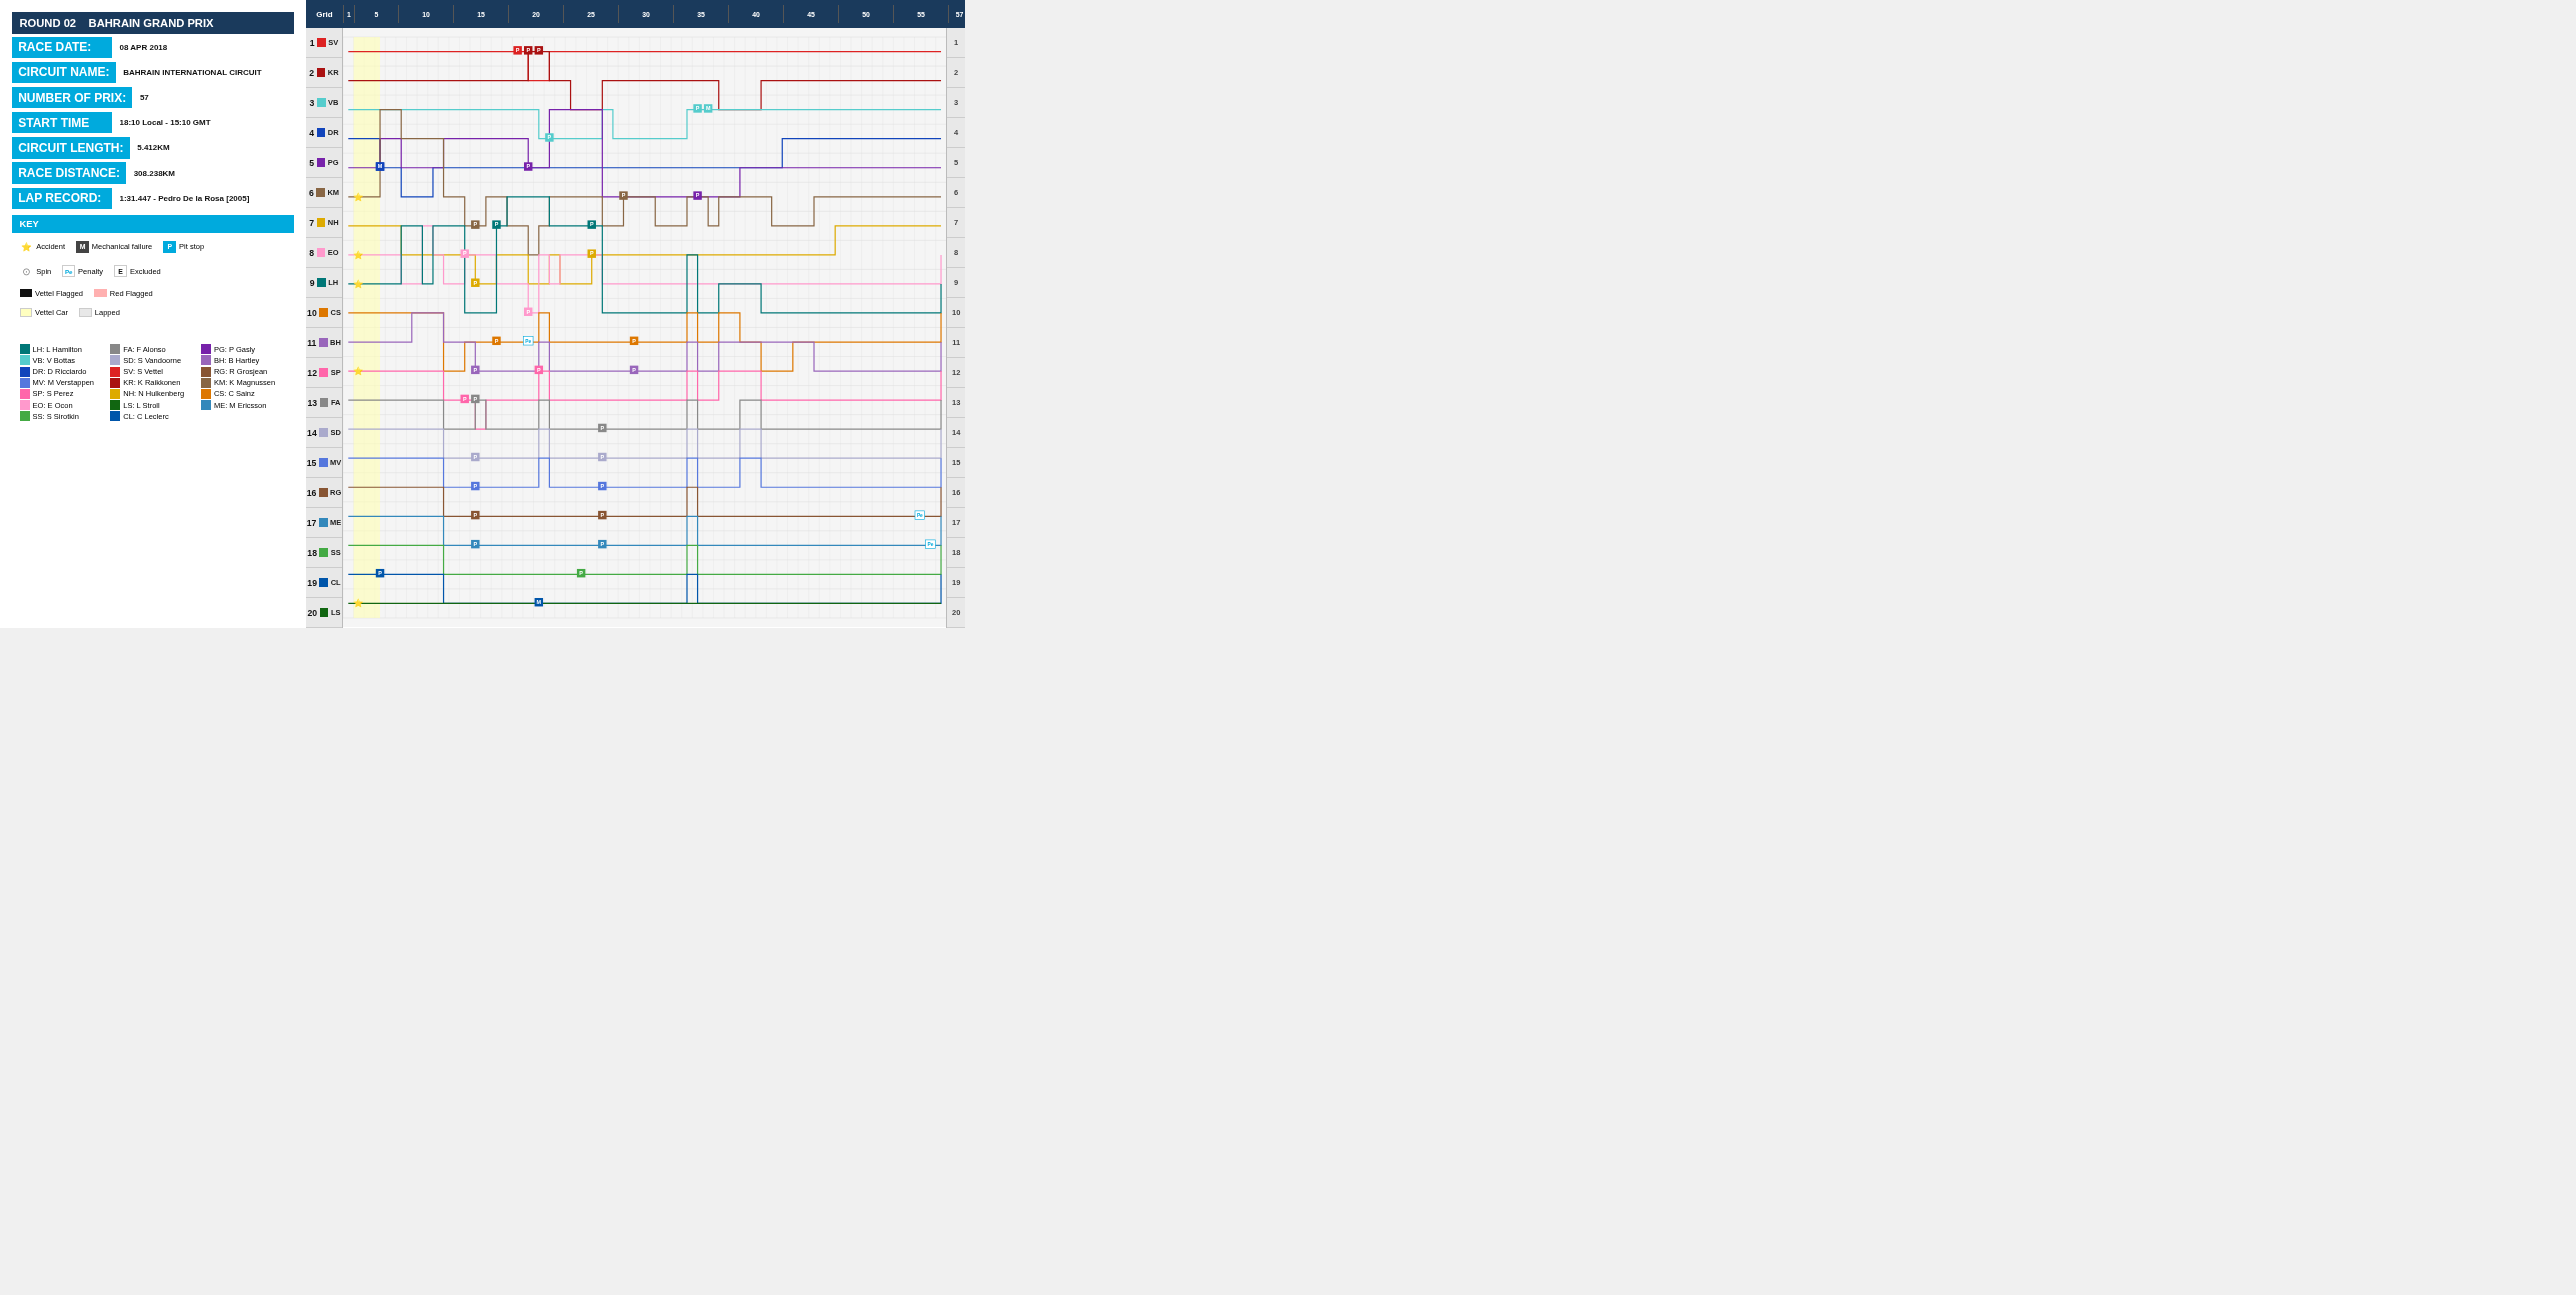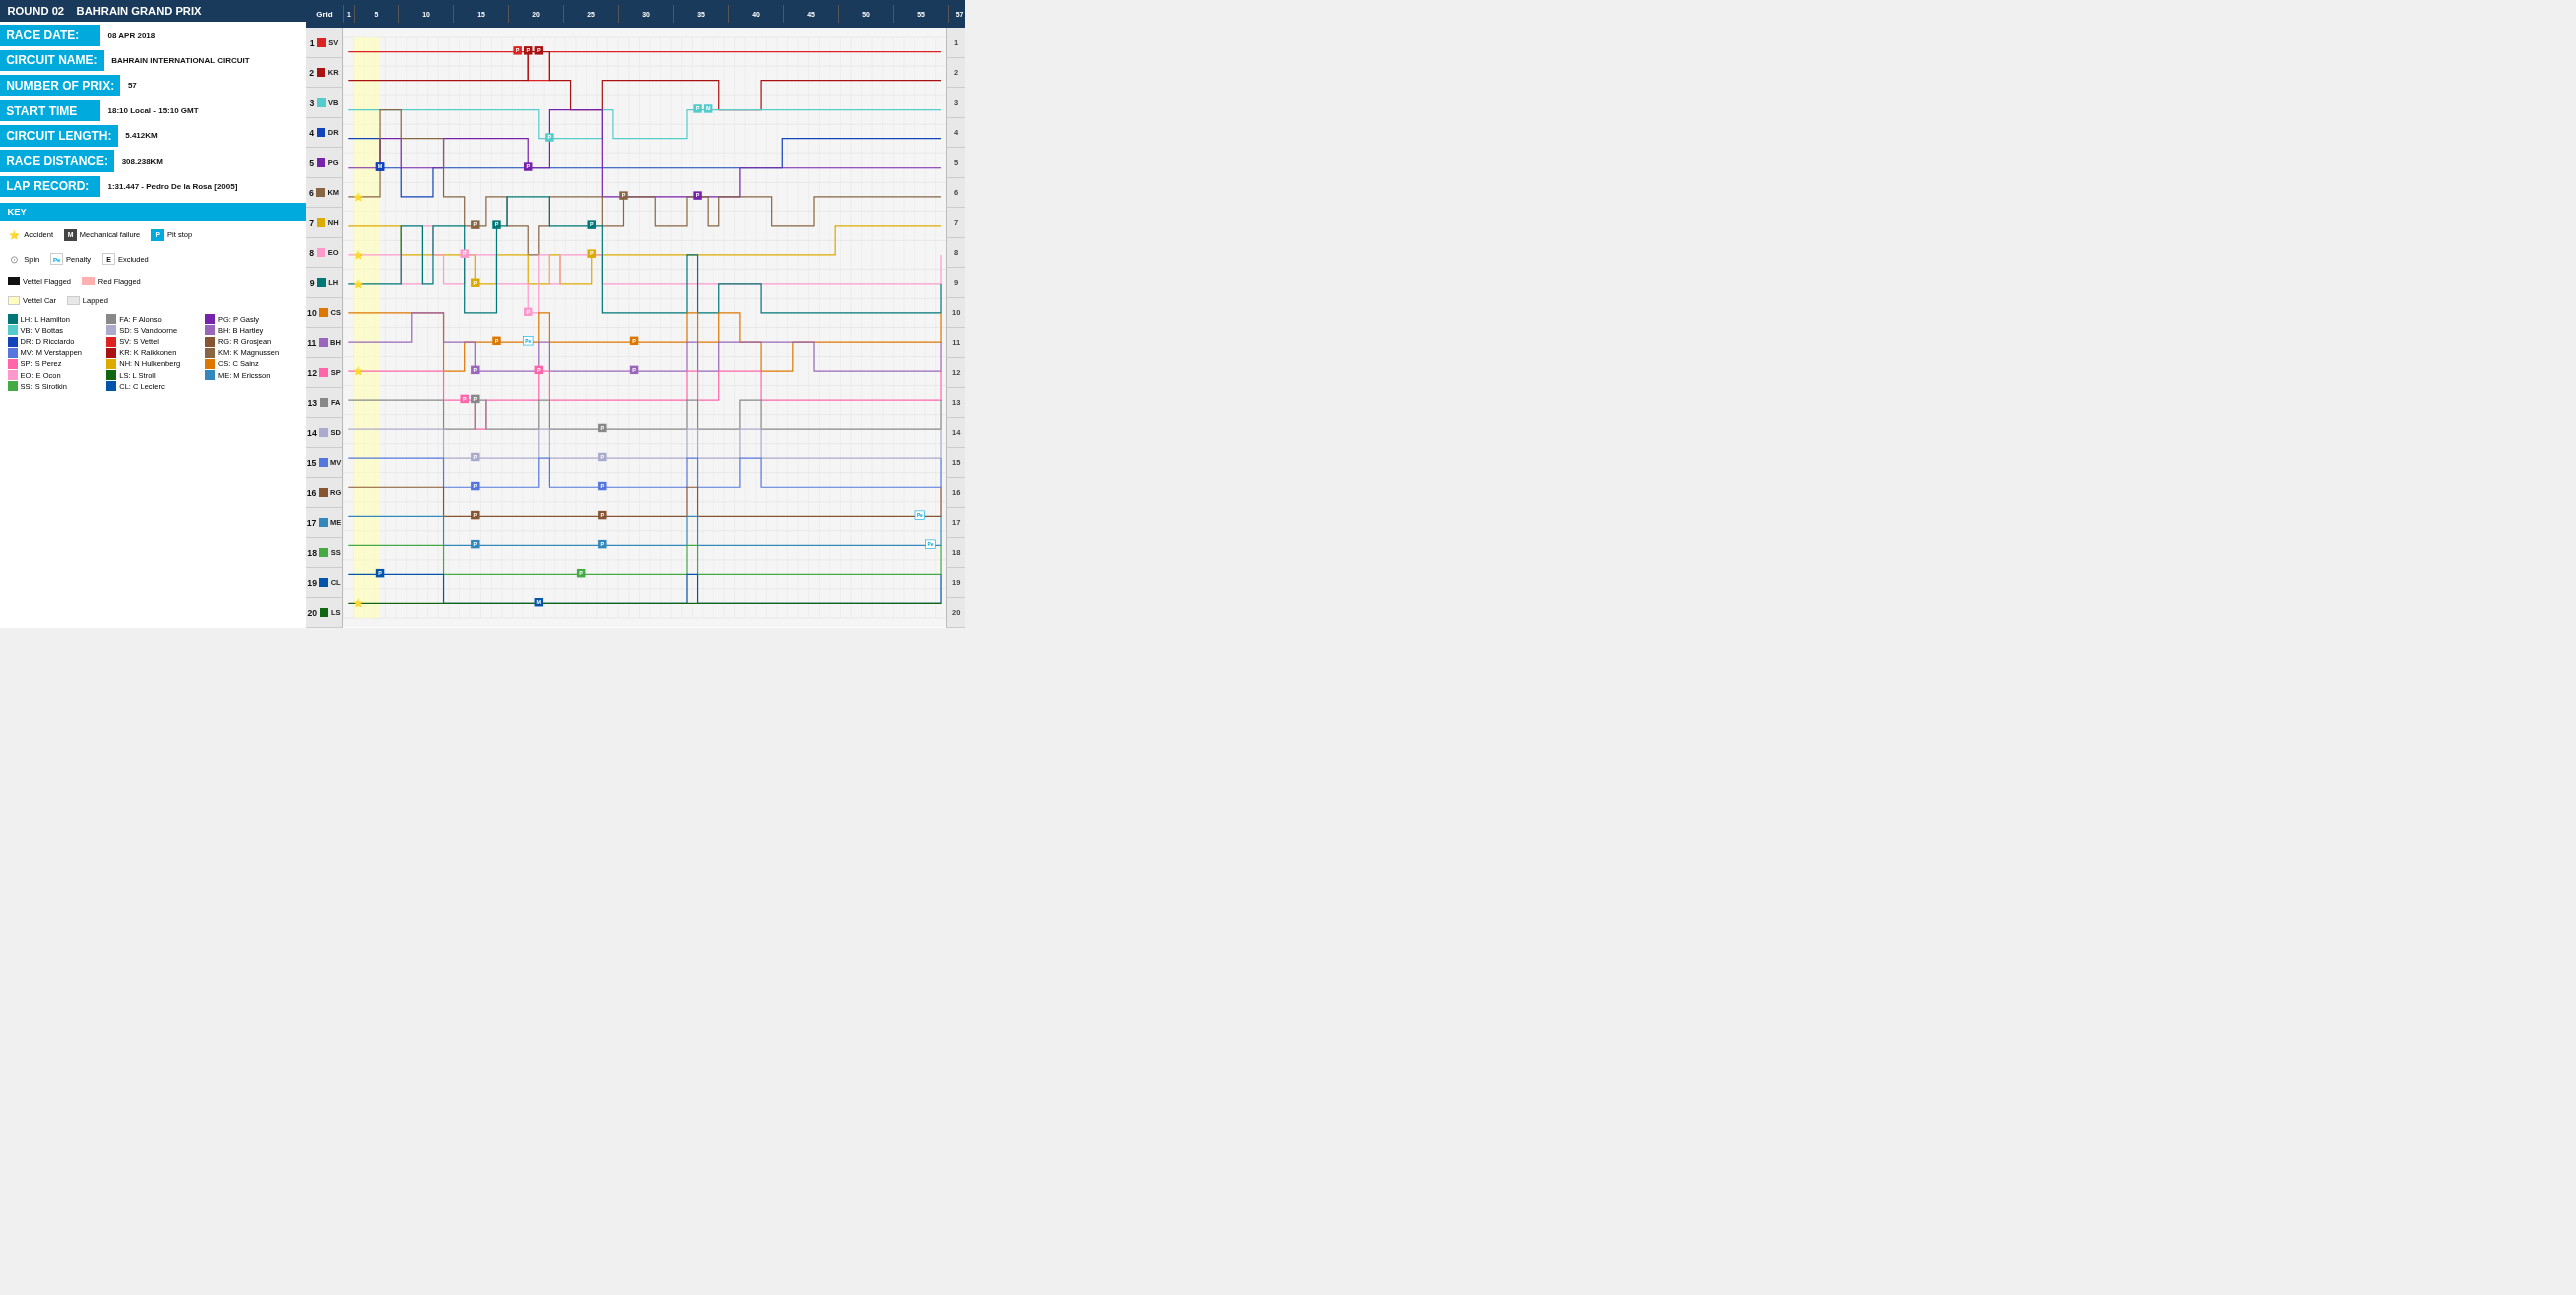--- a/index.html
+++ b/index.html
@@ -12,21 +12,21 @@
     .container {
       display: flex;
       width: 965px;
       background: #fff;
     }
     
     .left-panel {
       width: 306px;
       min-width: 306px;
       background: #fff;
-      padding: 0;
+      padding: 12px;
     }
     .race-header {
       display: flex;
       align-items: center;
       background: #1a3a5c;
       padding: 5px 7.5px;
       margin-bottom: 1.2px;
     }
     .race-header .round {
       color: #fff;
@@ -107,21 +107,21 @@
     .icon-box.excluded { background: #fff; color: #111; font-weight: bold; font-size: 6.9px; width: 12.5px; height: 12.5px; border: 0.6px solid #ccc; }
     .icon-box.black-flag { background: #111; width: 12.5px; height: 8.7px; }
     .icon-box.red-flag { background: #ffb0b0; width: 12.5px; height: 8.7px; }
     .icon-box.safety-car { background: #ffffc0; width: 12.5px; height: 8.7px; border: 0.6px solid #ccc; }
     .icon-box.lapped { background: #e8e8e8; width: 12.5px; height: 8.7px; border: 0.6px solid #ccc; }
     .key-drivers-grid {
       display: grid;
       grid-template-columns: 1fr 1fr 1fr;
       gap: 1.2px 5px;
       font-size: 7.5px;
-      margin-top: 1px;
+      margin-top: 19px;
       padding: 0 2.5px;
     }
     .driver-key-item {
       display: flex;
       align-items: center;
       gap: 3.1px;
     }
     .driver-color-box {
       width: 10px;
       height: 10px;

